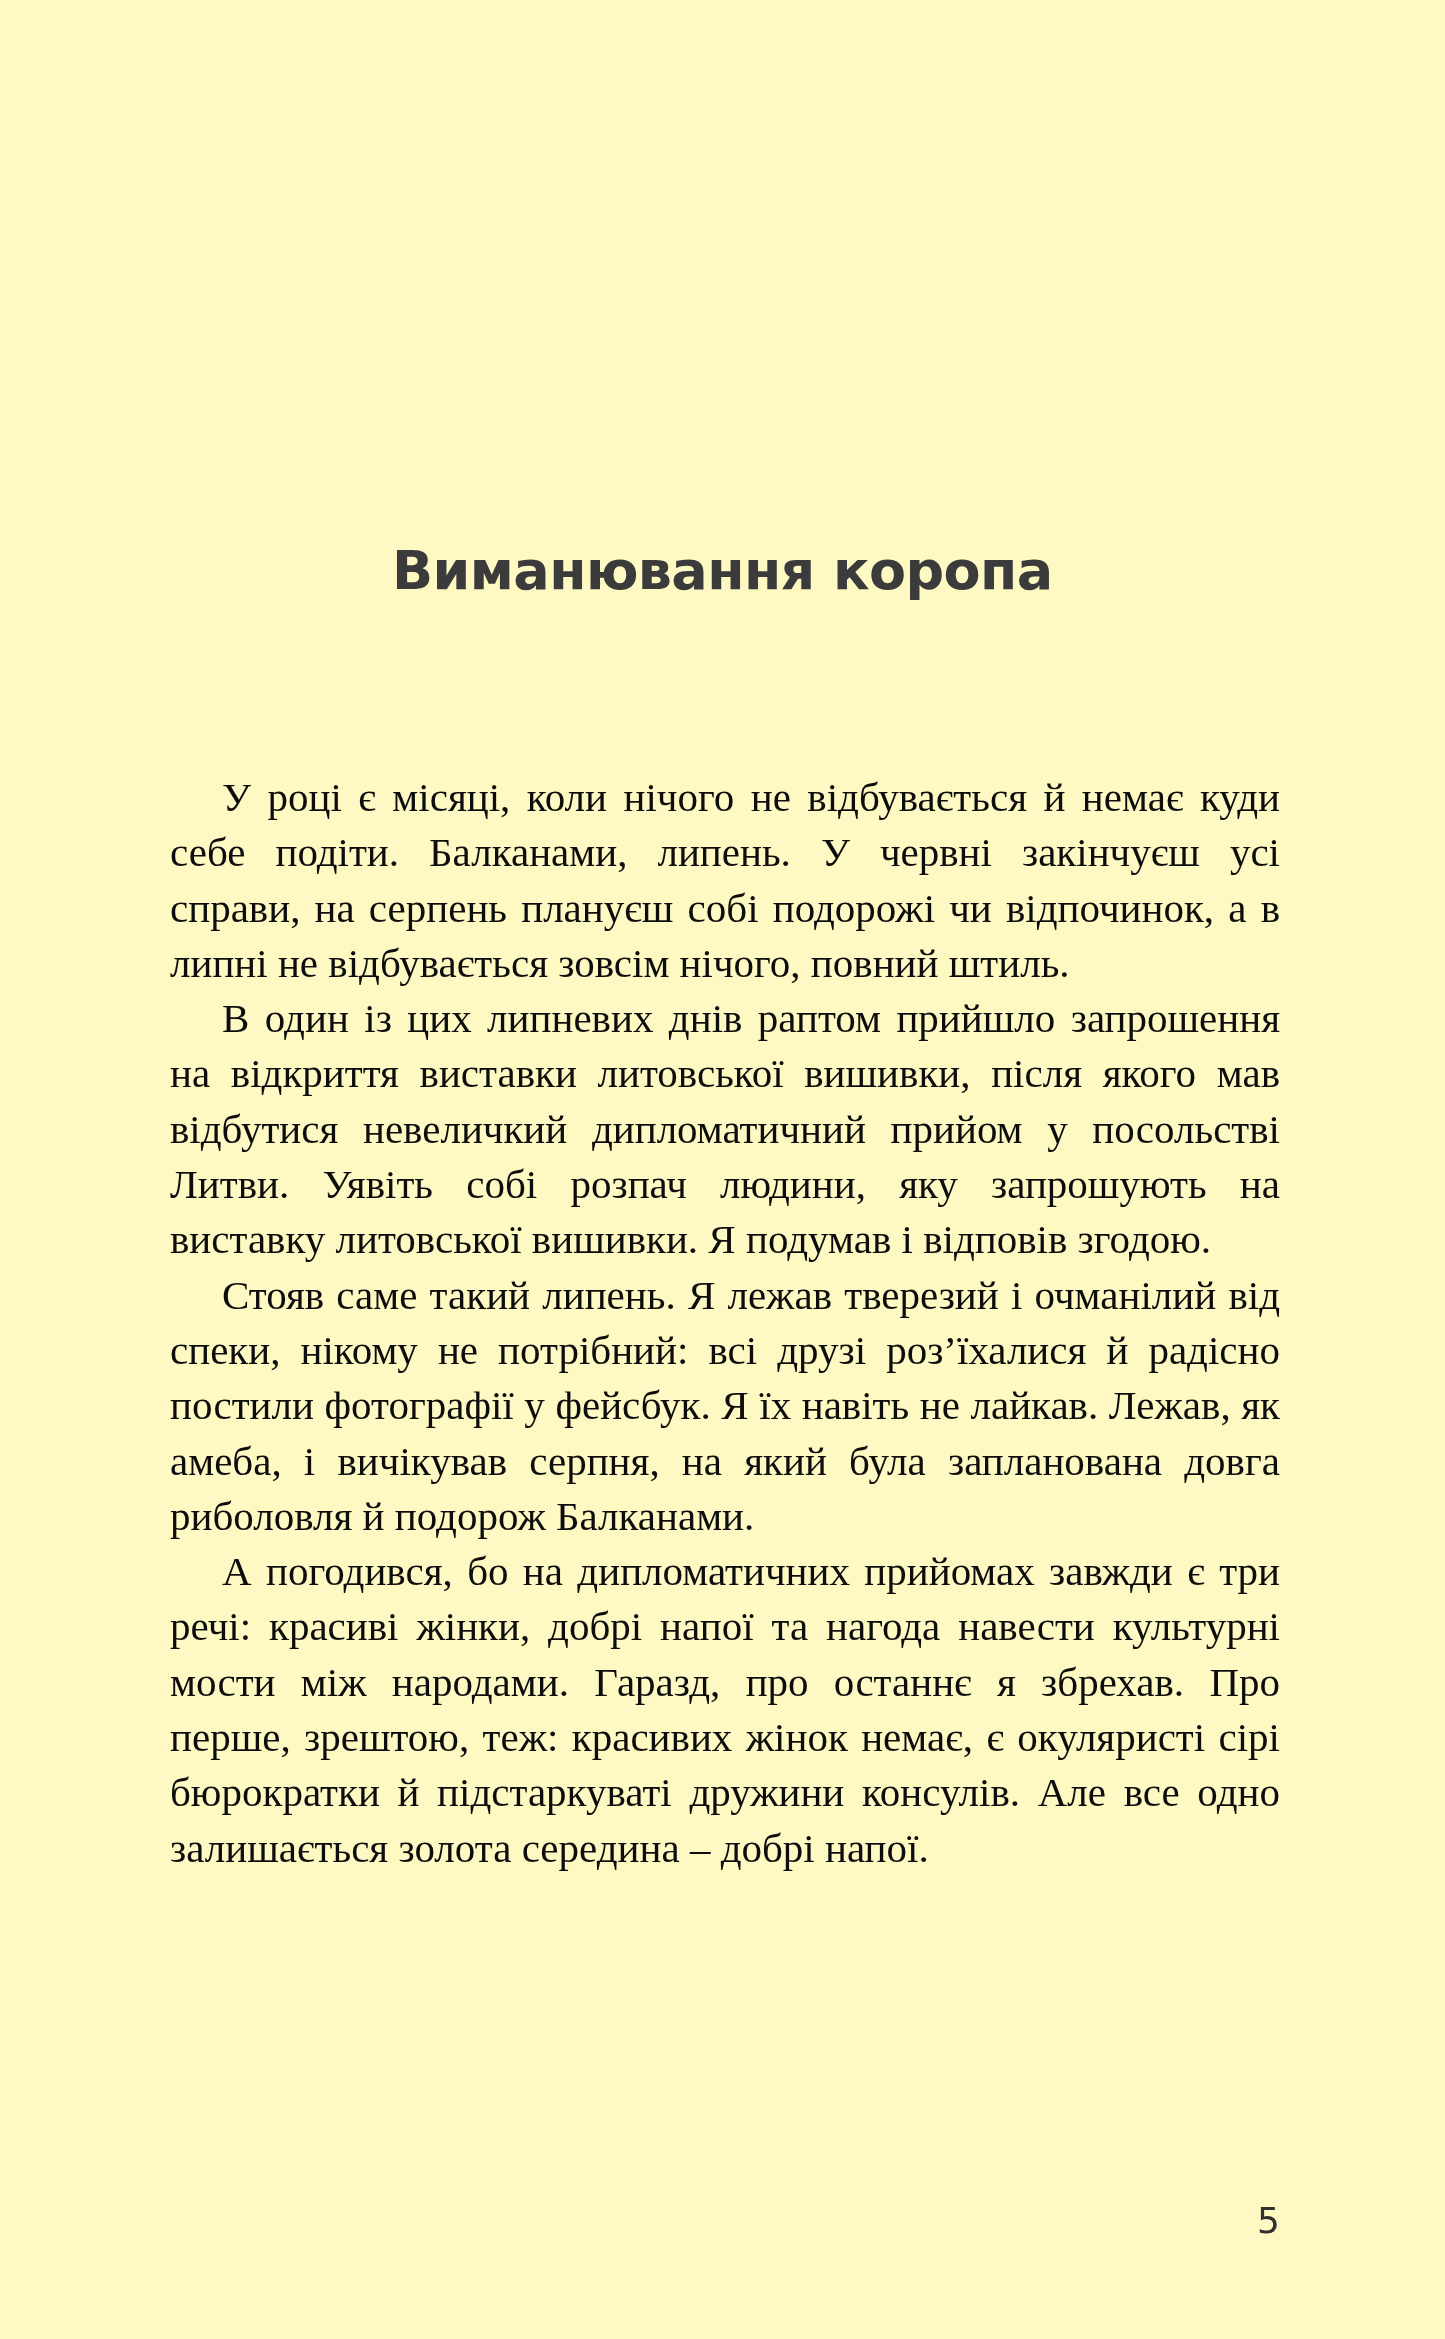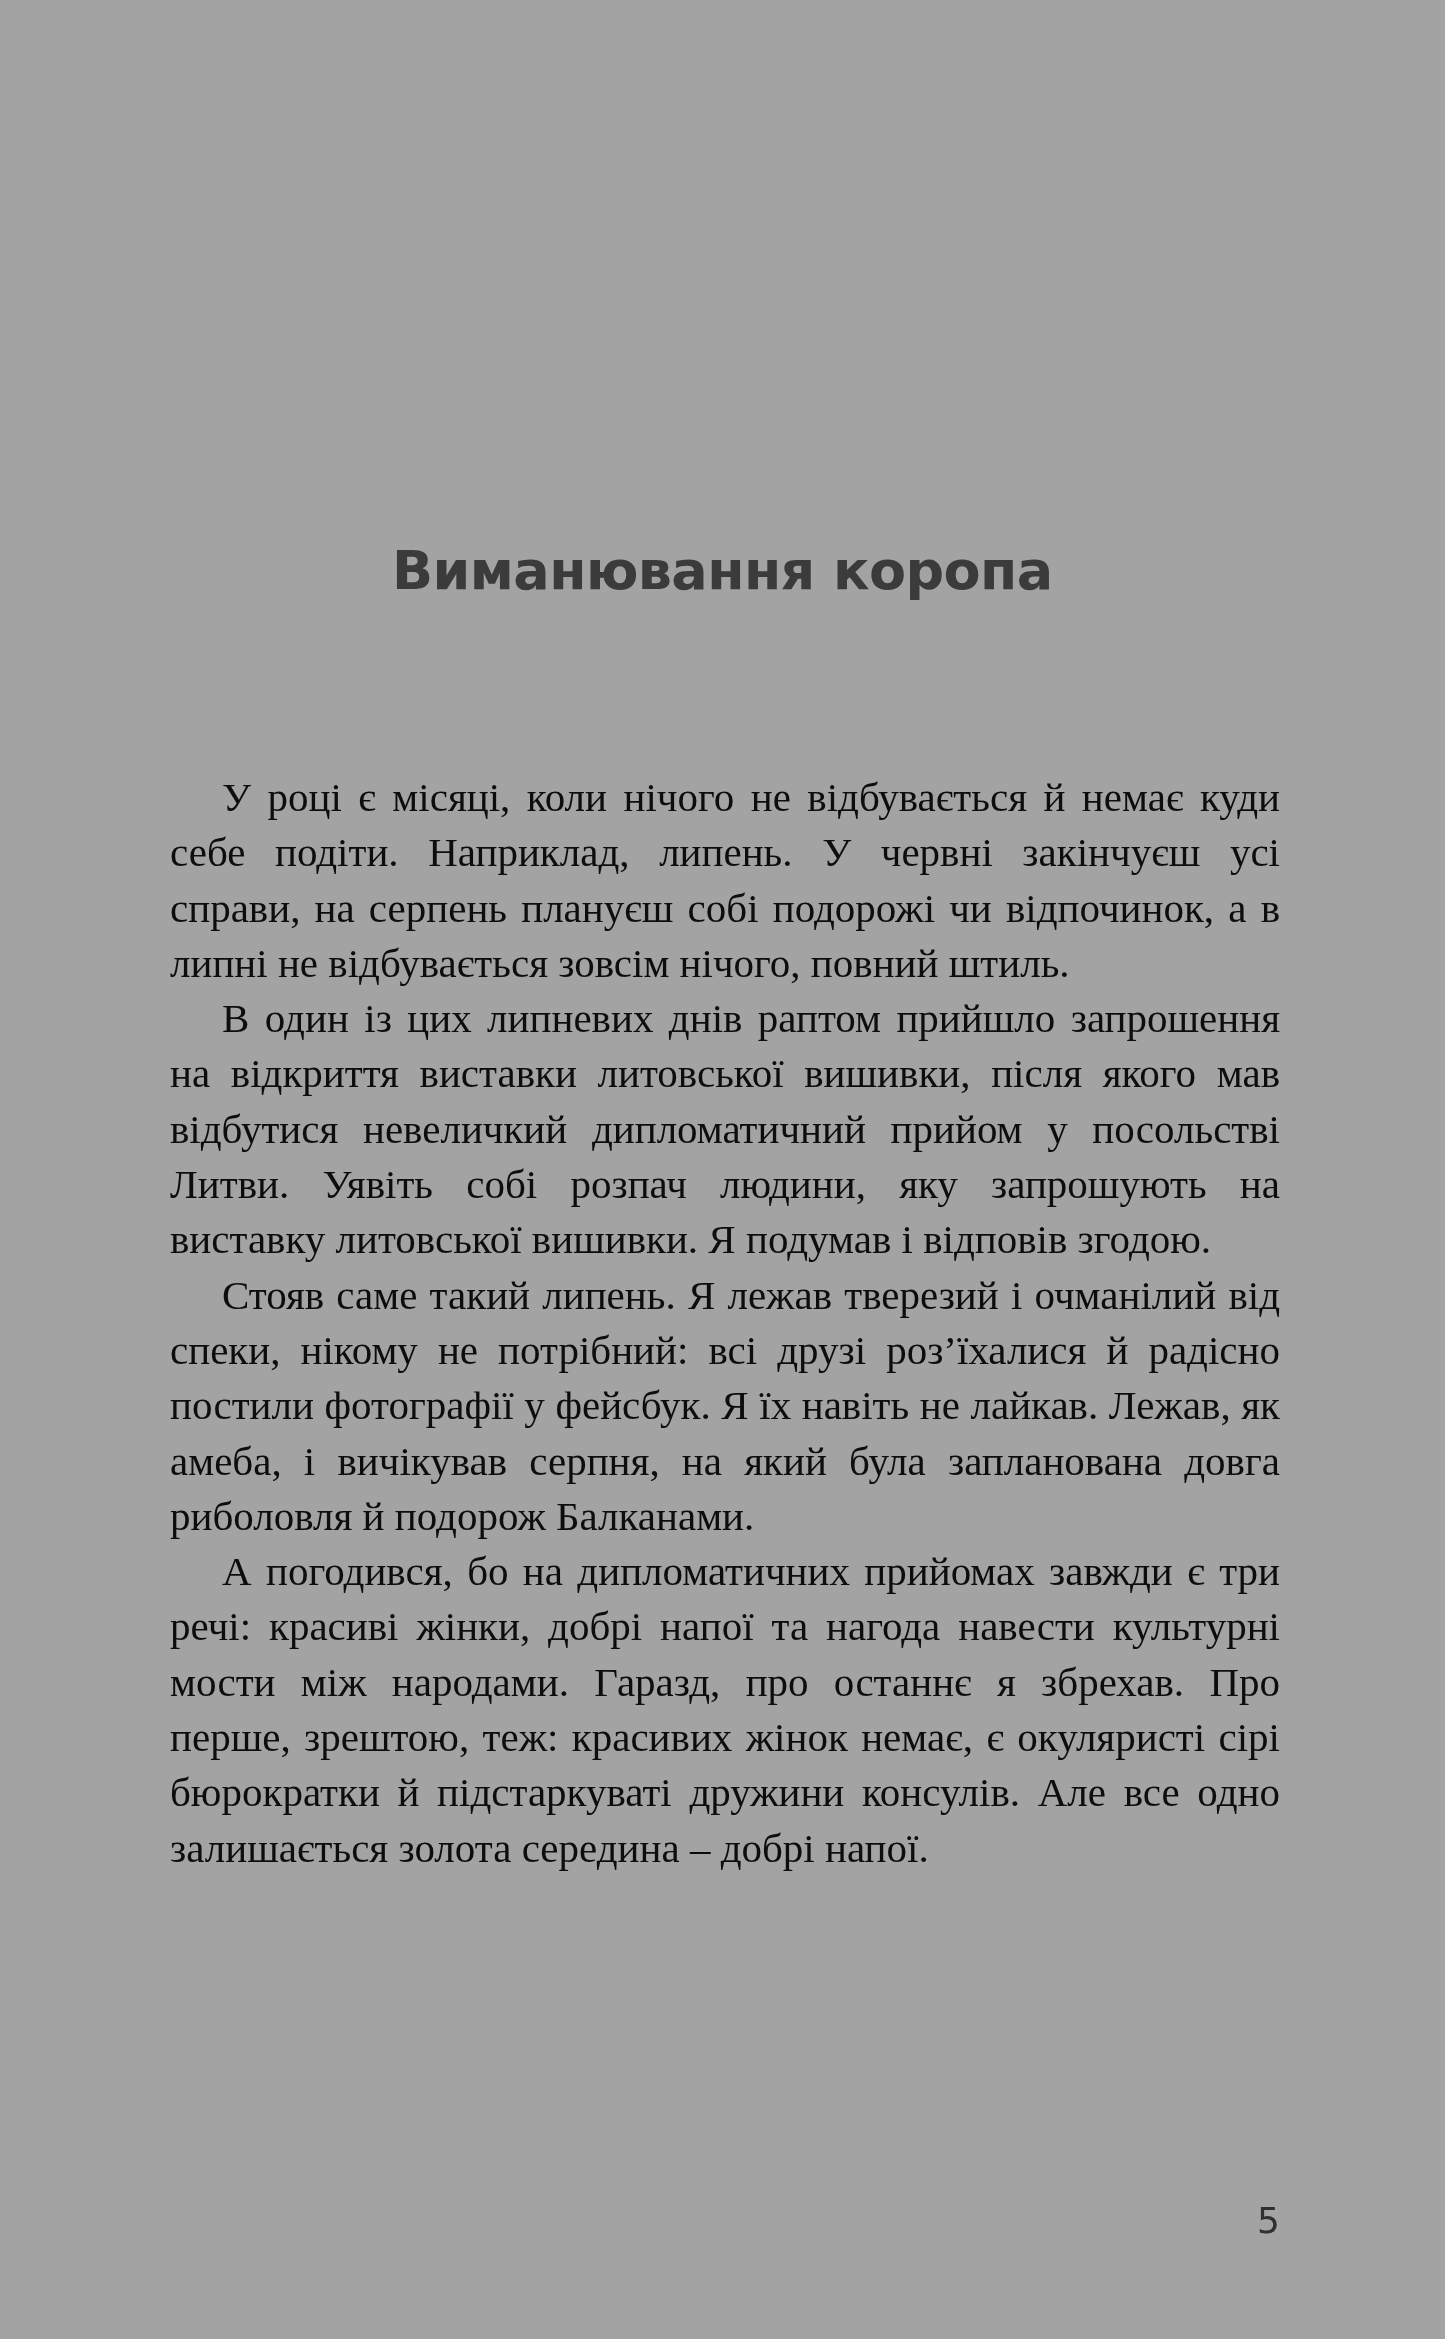--- a/index.html
+++ b/index.html
@@ -11,21 +11,21 @@
     width: 1445px;
     height: 2339px;
     position: relative;
     overflow: hidden;
     font-family: "Liberation Serif", serif;
   }
 
   .page {
     position: absolute;
     inset: 0;
-    background: #a3a3a3;
+    background: #fef9c3;
   }
 
   
   .chapter-title {
     position: absolute;
     left: 392px;
     top: 508px;
     width: 900px;
     font-family: "DejaVu Sans", sans-serif;
     font-weight: 700;
@@ -78,21 +78,21 @@
   }
 </style>
 </head>
 <body>
 
 <div class="page">
 
   <h1 class="chapter-title">Виманювання коропа</h1>
 
   <div class="body-block">
-    <p>У році є місяці, коли нічого не відбувається й немає куди себе подіти. Наприклад, липень. У червні закінчуєш усі справи, на серпень плануєш собі подорожі чи відпочинок, а в липні не відбувається зовсім нічого, повний штиль.</p>
+    <p>У році є місяці, коли нічого не відбувається й немає куди себе подіти. Балканами, липень. У червні закінчуєш усі справи, на серпень плануєш собі подорожі чи відпочинок, а в липні не відбувається зовсім нічого, повний штиль.</p>
     <p>В один із цих липневих днів раптом прийшло запрошення на відкриття виставки литовської вишивки, після якого мав відбутися невеличкий дипломатичний прийом у посольстві Литви. Уявіть собі розпач людини, яку запрошують на виставку литовської вишивки. Я подумав і відповів згодою.</p>
     <p>Стояв саме такий липень. Я лежав тверезий і очманілий від спеки, нікому не потрібний: всі друзі роз’їхалися й радісно постили фотографії у фейсбук. Я їх навіть не лайкав. Лежав, як амеба, і вичікував серпня, на який була запланована довга риболовля й подорож Балканами.</p>
     <p class="last-flush">А погодився, бо на дипломатичних прийомах завжди є три речі: красиві жінки, добрі напої та нагода навести культурні мости між народами. Гаразд, про останнє я збрехав. Про перше, зрештою, теж: красивих жінок немає, є окуляристі сірі бюрократки й підстаркуваті дружини консулів. Але все одно залишається золота середина – добрі напої.</p>
   </div>
 
   <div class="page-number">5</div>
 
 </div>
 
 </body></html>

